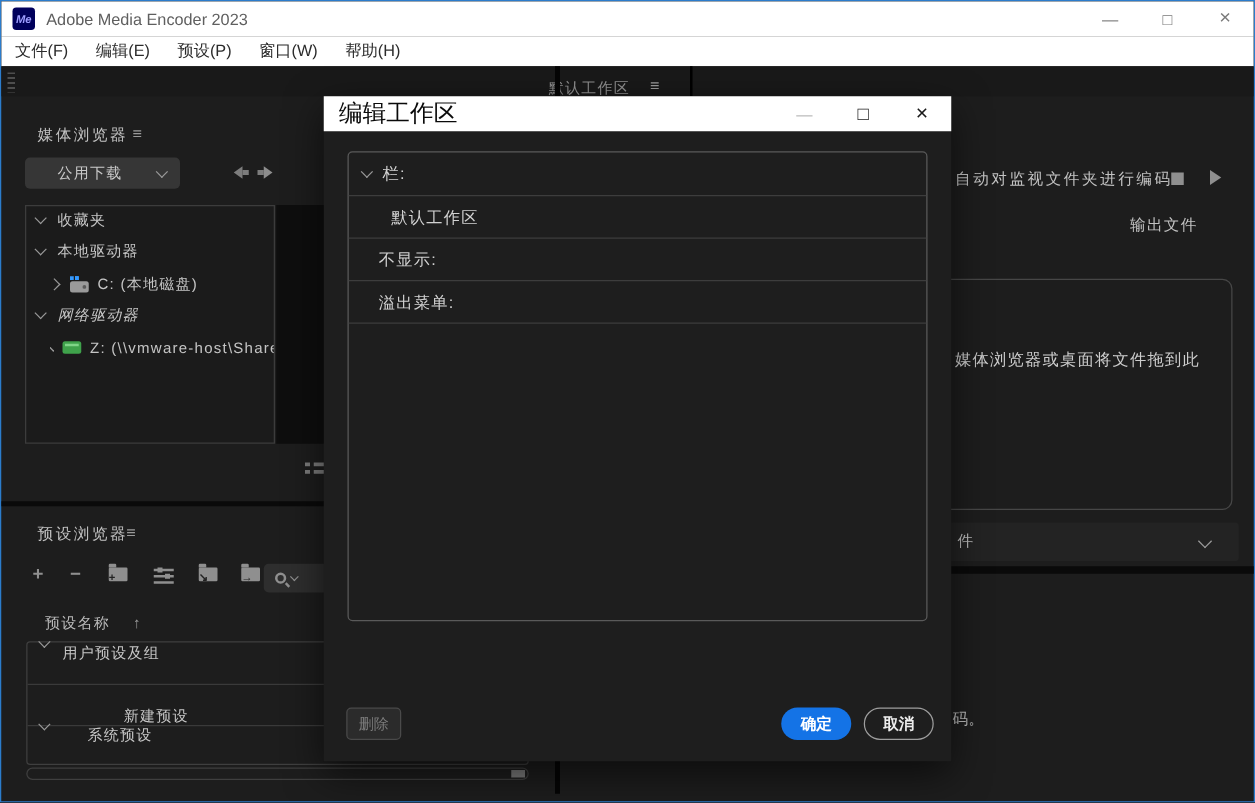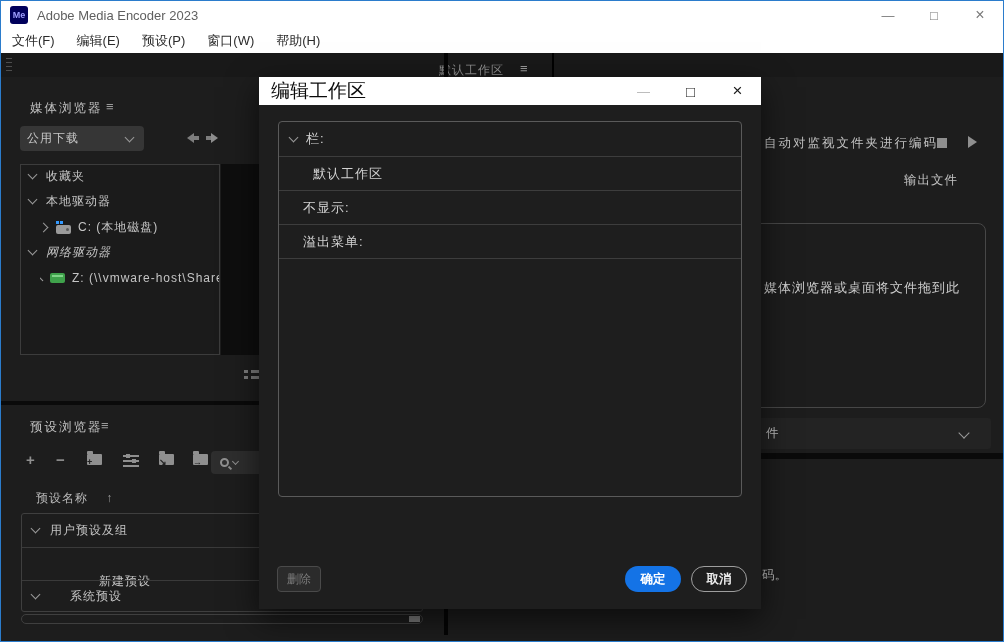--- a/index.html
+++ b/index.html
@@ -3,21 +3,21 @@
 <meta charset="utf-8">
 <style>
   * { box-sizing: border-box; margin: 0; padding: 0; }
   html,body { background:#2a2a2a; }
   body { font-family: "Liberation Sans", sans-serif; }
   .app { position:relative; width:1004px; height:642px; background:#1d1d1d; border:1px solid #2b7ccc; overflow:hidden; }
   .abs { position:absolute;margin-left:14px; }
 
   
   .titlebar { position:absolute; left:0; top:0; width:100%; height:28px; background:#ffffff; display:flex; align-items:center; }
-  .me-logo { width:18px; height:18px; margin-left:9px; border-radius:3px; background:#00005b; color:#9d9dff; font-size:9px; font-weight:bold; display:flex; align-items:center; justify-content:center; }
+  .me-logo { width:18px; height:18px; margin-left:9px; border-radius:3px; background:#00005b; color:#9d9dff; font-size:9px; font-weight:bold; display:flex; align-items:center; justify-content:center;font-style:italic; }
   .app-title { margin-left:9px; font-size:13px; color:#5f5f5f; }
   .win-controls { margin-left:auto; display:flex; height:100%; }
   .win-btn { width:46px; height:100%; display:flex; align-items:center; justify-content:center; color:#7a7a7a; font-size:13px; }
   .menubar { position:absolute; left:0; top:28px; width:100%; height:24px; background:#ffffff; display:flex; align-items:center; }
   .menu-item { font-size:13px; color:#2b2b2b; padding:0 11px; height:100%; display:flex; align-items:center; }
 
   
   .strip { position:absolute; left:0; top:52px; width:100%; height:24px; background:#191919; }
   .grip { position:absolute; left:5px; top:57px; width:6px; height:16px; background-image:repeating-linear-gradient(to bottom,#4d4d4d 0 1.5px,transparent 1.5px 4px); }
   .ws-tab-label { position:absolute; left:438px; top:61px; font-size:12px; color:#909090; letter-spacing:1px; }
@@ -25,21 +25,21 @@
   .strip-sep { position:absolute; left:551px; top:52px; width:2px; height:24px; background:#000; }
 
   
   .hdr-text { font-size:12.5px; color:#c2c2c2; letter-spacing:2px; }
   .hamb { color:#9a9a9a; font-size:13px; }
   .cd { width:7px; height:7px; border-right:1.7px solid #9a9a9a; border-bottom:1.7px solid #9a9a9a; transform:rotate(45deg); display:inline-block; }
   .cr { width:7px; height:7px; border-right:1.7px solid #9a9a9a; border-bottom:1.7px solid #9a9a9a; transform:rotate(-45deg); display:inline-block; }
 
   
   .dropdown { position:absolute; left:19px; top:125px; width:124px; height:25px; background:#363636; border-radius:4px; display:flex; align-items:center; }
-  .dropdown .lbl { font-size:12px; color:#c9c9c9; margin-left:7px; letter-spacing:1px; }
+  .dropdown .lbl { font-size:12px; color:#c9c9c9; margin-left:26px; letter-spacing:1px; }
   .dropdown .cd { margin-left:auto; margin-right:11px; margin-top:-3px; }
   .nav-arrow { display:flex; align-items:center; }
   .tri-l { width:0; height:0; border:5px solid transparent; border-right:7px solid #7d7d7d; }
   .tri-r { width:0; height:0; border:5px solid transparent; border-left:7px solid #8d8d8d; }
   .tail { width:5px; height:4px; background:#7d7d7d; }
   .funnel { width:14px; height:16px; background:#7d7d7d; clip-path:polygon(0 0,100% 0,60% 42%,60% 100%,40% 84%,40% 42%); }
   .tree-box { position:absolute; left:19px; top:163px; width:200px; height:191px; border:1px solid #3c3c3c; background:#1b1b1b; }
   .file-col { position:absolute; left:220px; top:163px; width:222px; height:191px; background:#0e0e0e; }
   .tree-row { position:absolute; height:18px; display:flex; align-items:center; font-size:12px; color:#c5c5c5; letter-spacing:1px; white-space:nowrap; }
   .drivec { position:relative; width:15px; height:9px; background:#9a9a9a; border-radius:2px; margin-top:4px; }
@@ -60,21 +60,21 @@
   .folder .badge { position:absolute; left:0px; bottom:-2px; font-size:9px; font-weight:bold; color:#222; line-height:9px; }
   .sliders { position:relative; width:16px; height:12px; margin-top:4px; }
   .sliders i { position:absolute; left:0; width:16px; height:2px; background:#8f8f8f; }
   .sliders b { position:absolute; width:4px; height:4px; background:#8f8f8f; }
   .searchbox { position:absolute; left:210px; top:450px; width:228px; height:23px; background:#2e2e2e; border-radius:4px; display:flex; align-items:center; }
   .mag { position:relative; width:9px; height:9px; border:2px solid #8f8f8f; border-radius:50%; margin-left:9px; }
   .mag::after { content:""; position:absolute; width:2px; height:4px; background:#8f8f8f; transform:rotate(-45deg); left:7px; top:6px; }
   .mag-chev { width:5px; height:5px; border-right:1.4px solid #8f8f8f; border-bottom:1.4px solid #8f8f8f; transform:rotate(45deg); margin-left:4px; margin-top:-2px; }
   .sort-row { position:absolute; left:35px; top:489px; font-size:12px; color:#b9b9b9; letter-spacing:1px; }
   .preset-box { position:absolute; left:20px; top:512px; width:402px; height:99px; border:1px solid #3f3f3f; border-radius:3px; }
-  .preset-row { position:absolute; left:20px; width:402px; height:33px; display:flex; align-items:center; font-size:12px; color:#c5c5c5; letter-spacing:1px; }
+  .preset-row { position:absolute; left:20px; width:402px; height:33px; display:flex; align-items:flex-start; font-size:12px; color:#c5c5c5; letter-spacing:1px; }
   .row-sep { position:absolute; left:21px; width:400px; height:1px; background:#3a3a3a; }
   .scrollbar-h { position:absolute; left:20px; top:613px; width:402px; height:10px; border:1px solid #3f3f3f; border-radius:5px; }
   .scroll-thumb { position:absolute; right:2px; top:1px; width:11px; height:6px; background:#7a7a7a; }
 
   
   .vsep { position:absolute; left:443px; top:52px; width:4px; height:582px; background:#050505; }
   .watch-label { position:absolute; left:763px; top:134px; font-size:12.5px; color:#c2c2c2; letter-spacing:2px; white-space:nowrap; }
   .stop-sq { position:absolute; left:936px; top:137px; width:10px; height:10px; background:#8f8f8f; }
   .play-tri { position:absolute; left:967px; top:135px; width:0; height:0; border:6px solid transparent; border-left:9px solid #8f8f8f; }
   .out-hdr { position:absolute; left:903px; top:171px; font-size:12.5px; color:#c2c2c2; letter-spacing:1px; }

